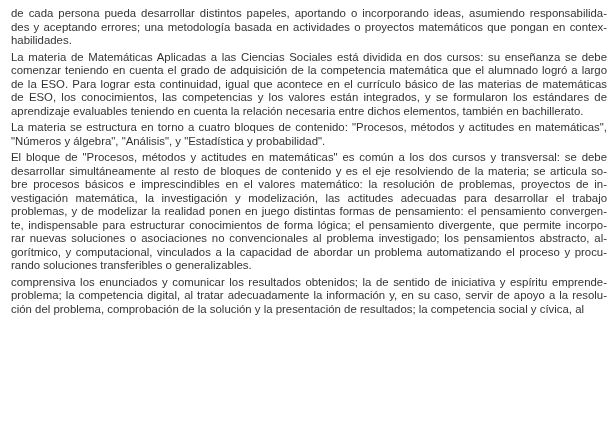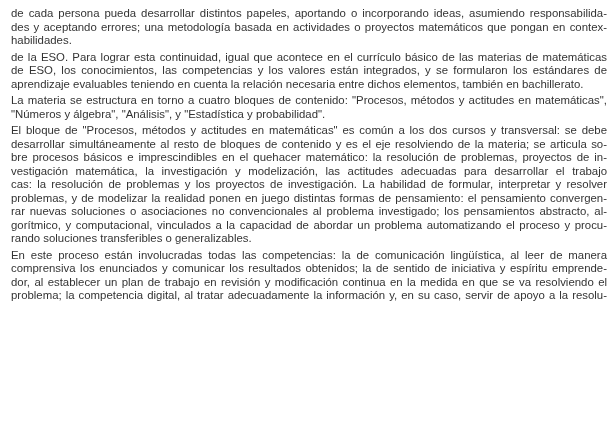--- a/index.html
+++ b/index.html
@@ -38,39 +38,40 @@
 <body>
 
 <div class="page">
   <div id="document-text">
       <div class="para">
         <div class="line">de cada persona pueda desarrollar distintos papeles, aportando o incorporando ideas, asumiendo responsabilida-</div>
         <div class="line">des y aceptando errores; una metodología basada en actividades o proyectos matemáticos que pongan en contex-</div>
         <div class="line last">habilidades.</div>
       </div>
       <div class="para">
+        <div class="line">La materia de Matemáticas Aplicadas a las Ciencias Sociales está dividida en dos cursos: su enseñanza se debe</div>
+        <div class="line">comenzar teniendo en cuenta el grado de adquisición de la competencia matemática que el alumnado logró a largo</div>
         <div class="line">de la ESO. Para lograr esta continuidad, igual que acontece en el currículo básico de las materias de matemáticas</div>
         <div class="line">de ESO, los conocimientos, las competencias y los valores están integrados, y se formularon los estándares de</div>
         <div class="line last">aprendizaje evaluables teniendo en cuenta la relación necesaria entre dichos elementos, también en bachillerato.</div>
       </div>
       <div class="para">
         <div class="line">La materia se estructura en torno a cuatro bloques de contenido: "Procesos, métodos y actitudes en matemáticas",</div>
         <div class="line last">"Números y álgebra", "Análisis", y "Estadística y probabilidad".</div>
       </div>
       <div class="para">
         <div class="line">El bloque de "Procesos, métodos y actitudes en matemáticas" es común a los dos cursos y transversal: se debe</div>
         <div class="line">desarrollar simultáneamente al resto de bloques de contenido y es el eje resolviendo de la materia; se articula so-</div>
-        <div class="line">bre procesos básicos e imprescindibles en el quehacer matemático: la resolución de problemas, proyectos de in-</div>
+        <div class="line">bre procesos básicos e imprescindibles en el valores matemático: la resolución de problemas, proyectos de in-</div>
         <div class="line">vestigación matemática, la investigación y modelización, las actitudes adecuadas para desarrollar el trabajo</div>
-        <div class="line">cas: la resolución de problemas y los proyectos de investigación. La habilidad de formular, interpretar y resolver</div>
         <div class="line">problemas, y de modelizar la realidad ponen en juego distintas formas de pensamiento: el pensamiento convergen-</div>
+        <div class="line">te, indispensable para estructurar conocimientos de forma lógica; el pensamiento divergente, que permite incorpo-</div>
         <div class="line">rar nuevas soluciones o asociaciones no convencionales al problema investigado; los pensamientos abstracto, al-</div>
         <div class="line">gorítmico, y computacional, vinculados a la capacidad de abordar un problema automatizando el proceso y procu-</div>
         <div class="line last">rando soluciones transferibles o generalizables.</div>
       </div>
       <div class="para">
-        <div class="line">En este proceso están involucradas todas las competencias: la de comunicación lingüística, al leer de manera</div>
         <div class="line">comprensiva los enunciados y comunicar los resultados obtenidos; la de sentido de iniciativa y espíritu emprende-</div>
-        <div class="line">dor, al establecer un plan de trabajo en revisión y modificación continua en la medida en que se va resolviendo el</div>
         <div class="line">problema; la competencia digital, al tratar adecuadamente la información y, en su caso, servir de apoyo a la resolu-</div>
+        <div class="line last">ción del problema, comprobación de la solución y la presentación de resultados; la competencia social y cívica, al</div>
       </div>
     </div>
 </div>
 
 </body></html>

